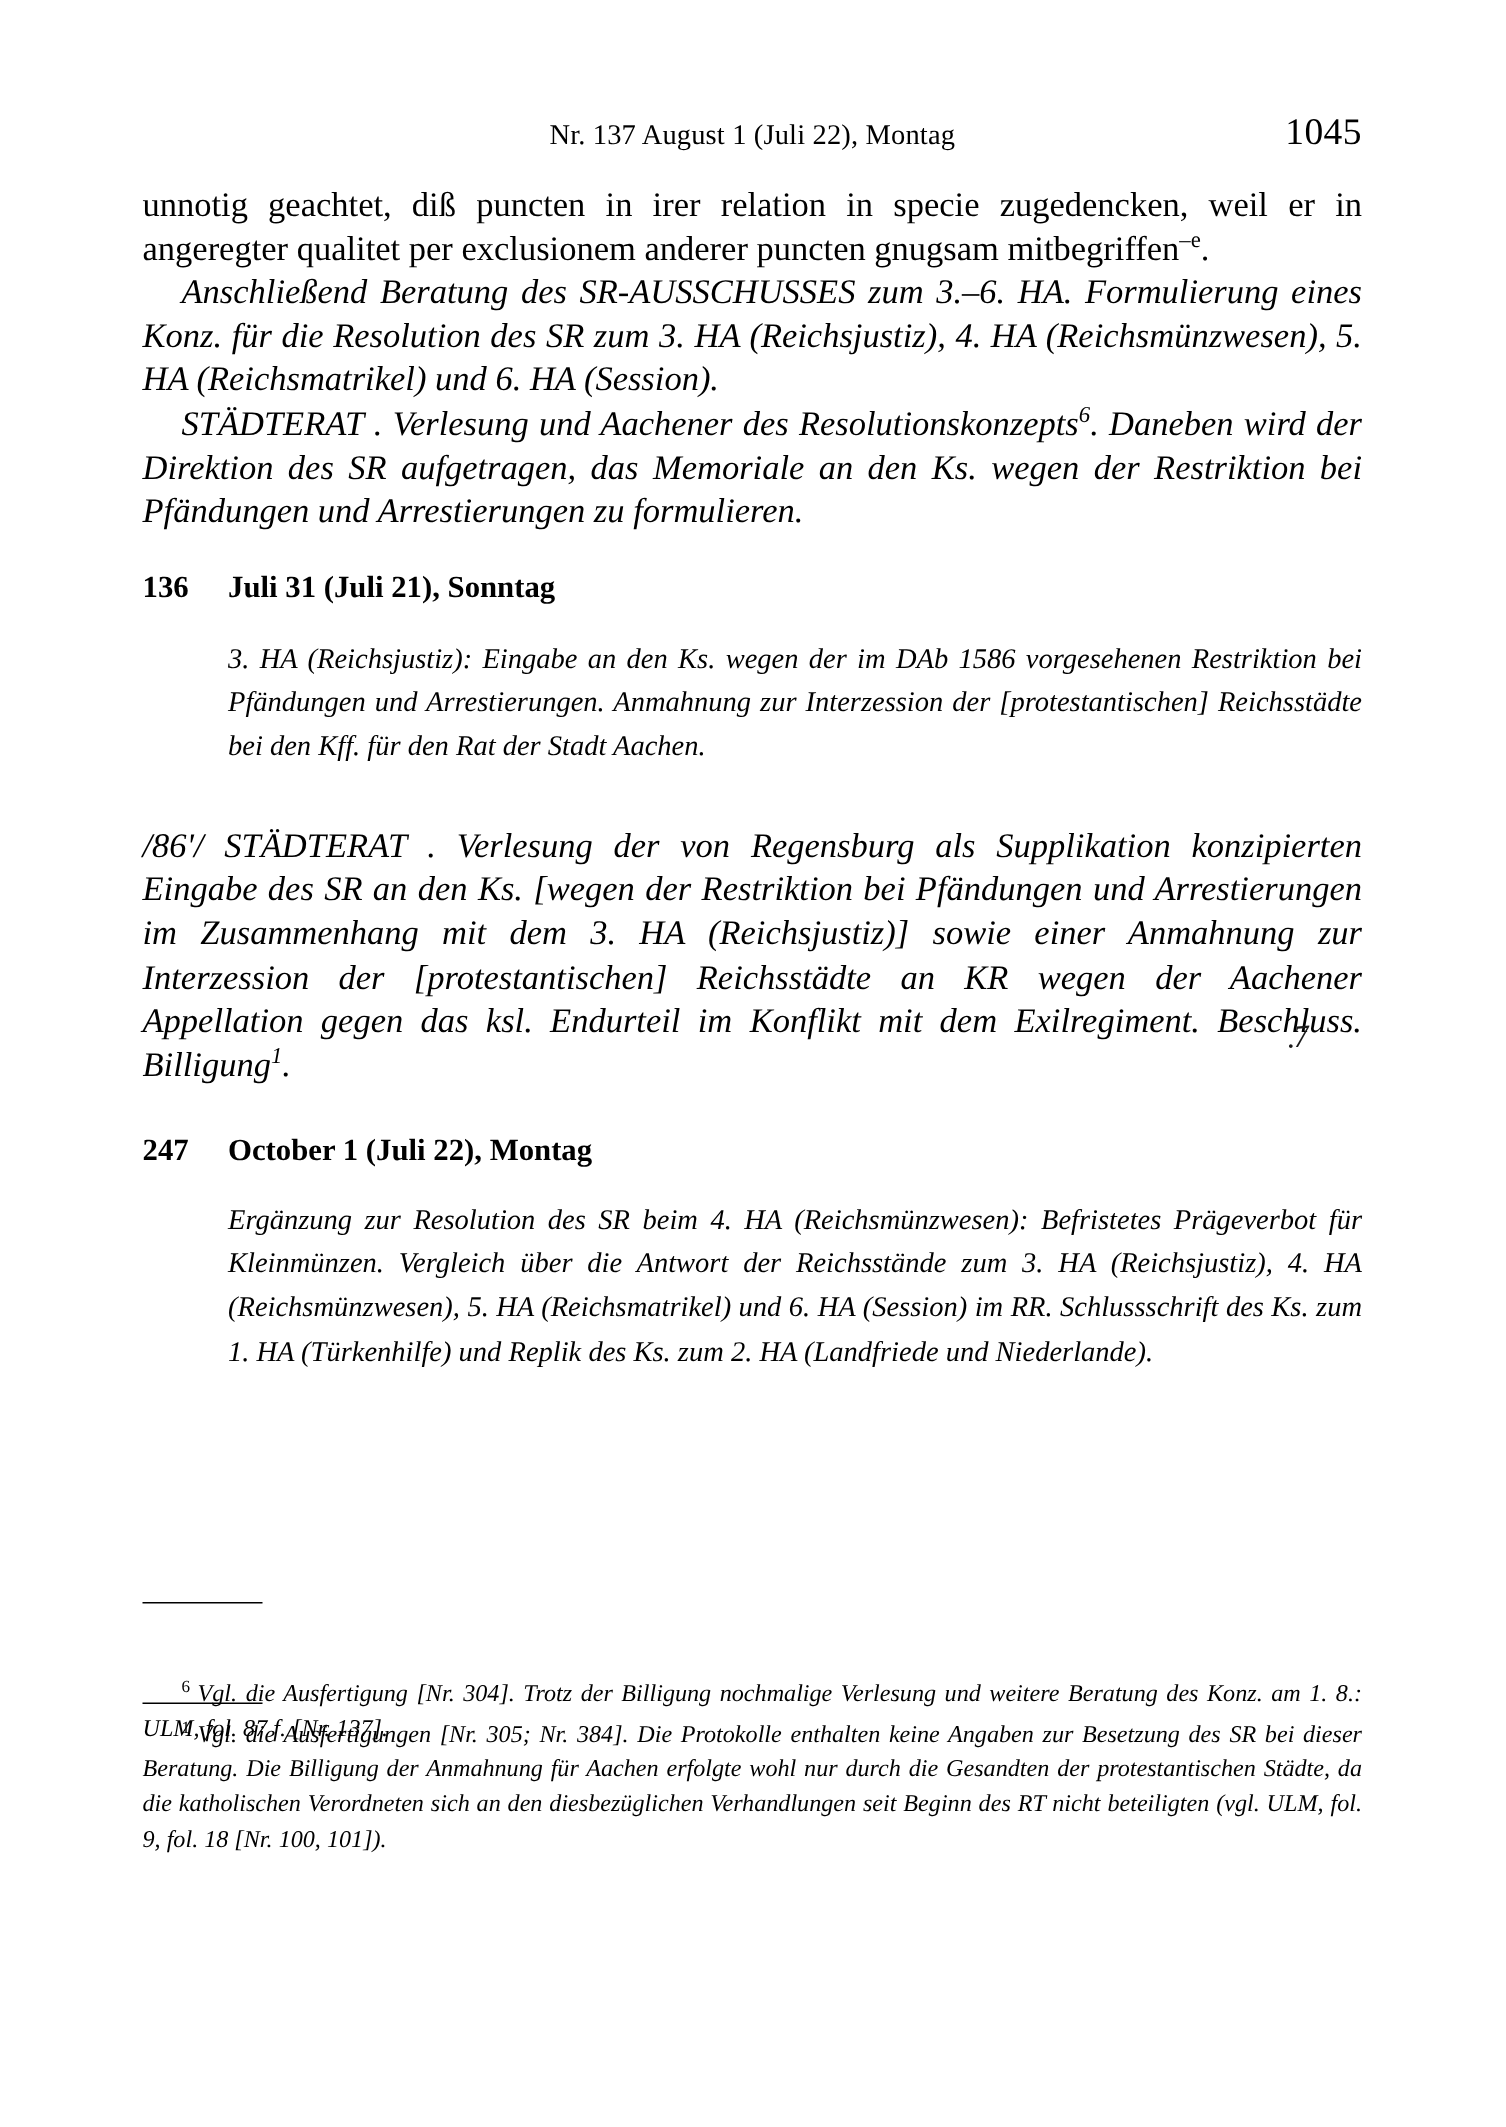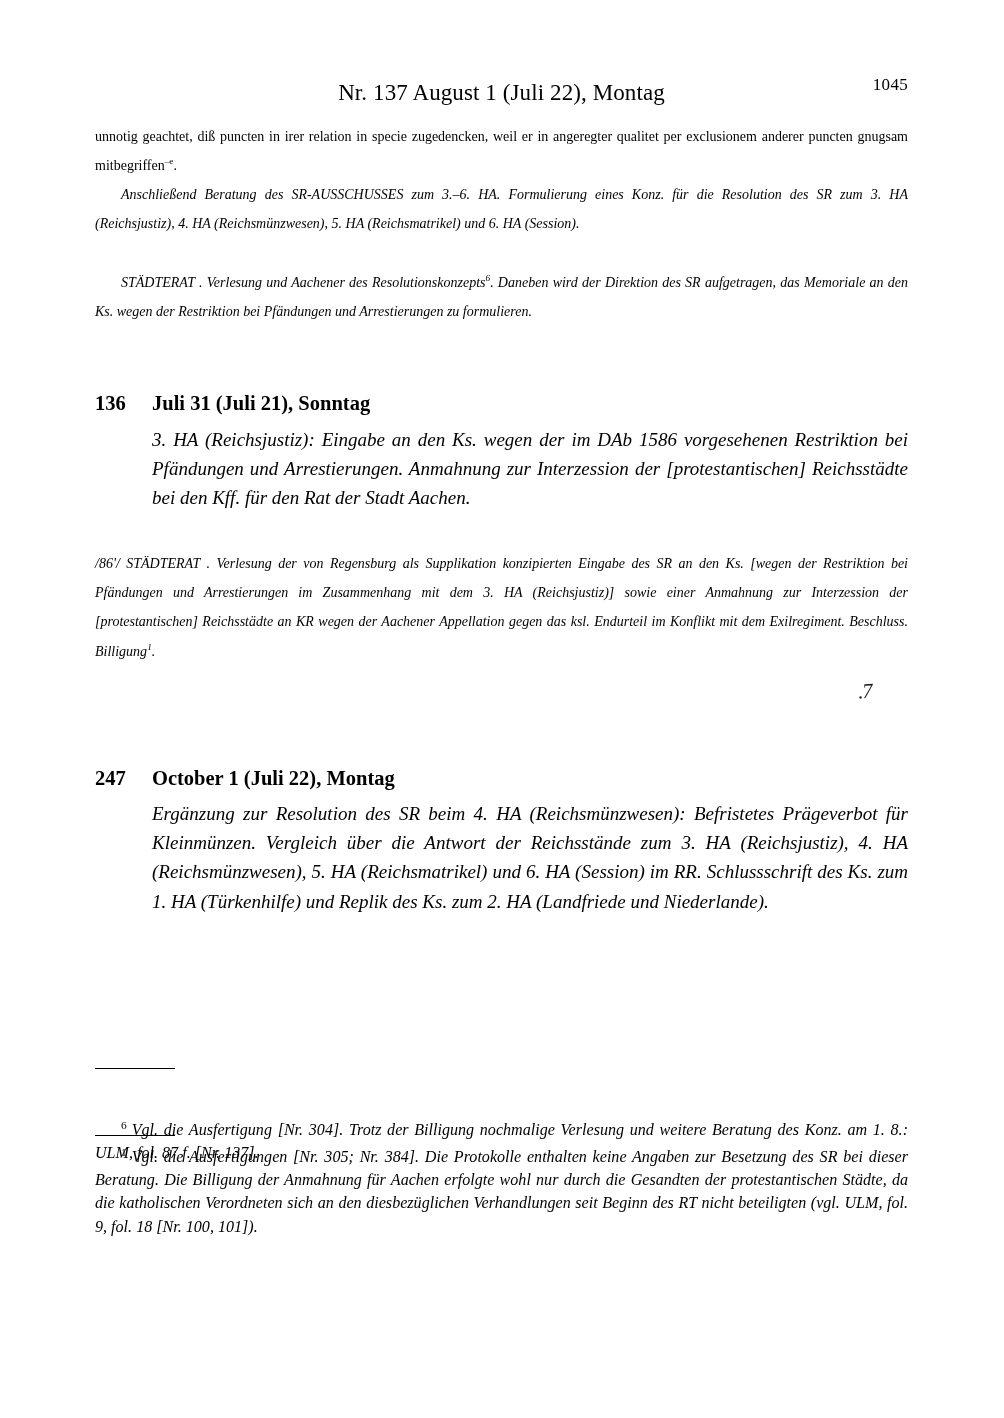--- a/index.html
+++ b/index.html
@@ -33,40 +33,40 @@
     top: 76px;
     width: 813px;
     height: 30px;
   }
   .runhead-title {
     position: absolute;
     left: 0;
     top: 4px;
     width: 813px;
     text-align: center;
-    font-size: 23px;
+    font-size: 19px;
     letter-spacing: 0.1px;
     white-space: nowrap;
   }
   .runhead-pageno {
     position: absolute;
     right: 0;
     top: 0;
-    font-size: 17px;
+    font-size: 25px;
     line-height: 1;
     letter-spacing: 0.3px;
   }
 
   
   .para {
     position: absolute;
     width: 813px;
     text-align: justify;
     text-justify: inter-word;
-    font-size: 14px;
+    font-size: 23px;
     line-height: 29.2px;
   }
   .para.roman { font-style: normal; }
   .para.ital  { font-style: italic; }
   .para.indent-first { text-indent: 26px; }
   .para:last-child { }
 
   
   .regest {
     position: absolute;
@@ -84,21 +84,20 @@
     left: 0;
     width: 813px;
     font-weight: bold;
     font-size: 20.5px;
     line-height: 26px;
     white-space: nowrap;
   }
   .heading .num {
     display: inline-block;
     width: 57px;
-    margin-top: 11px;
   }
 
   sup {
     font-size: 0.66em;
     line-height: 0;
     vertical-align: super;
     font-style: normal;
   }
   .para.ital sup, .regest sup { font-style: italic; }
 

